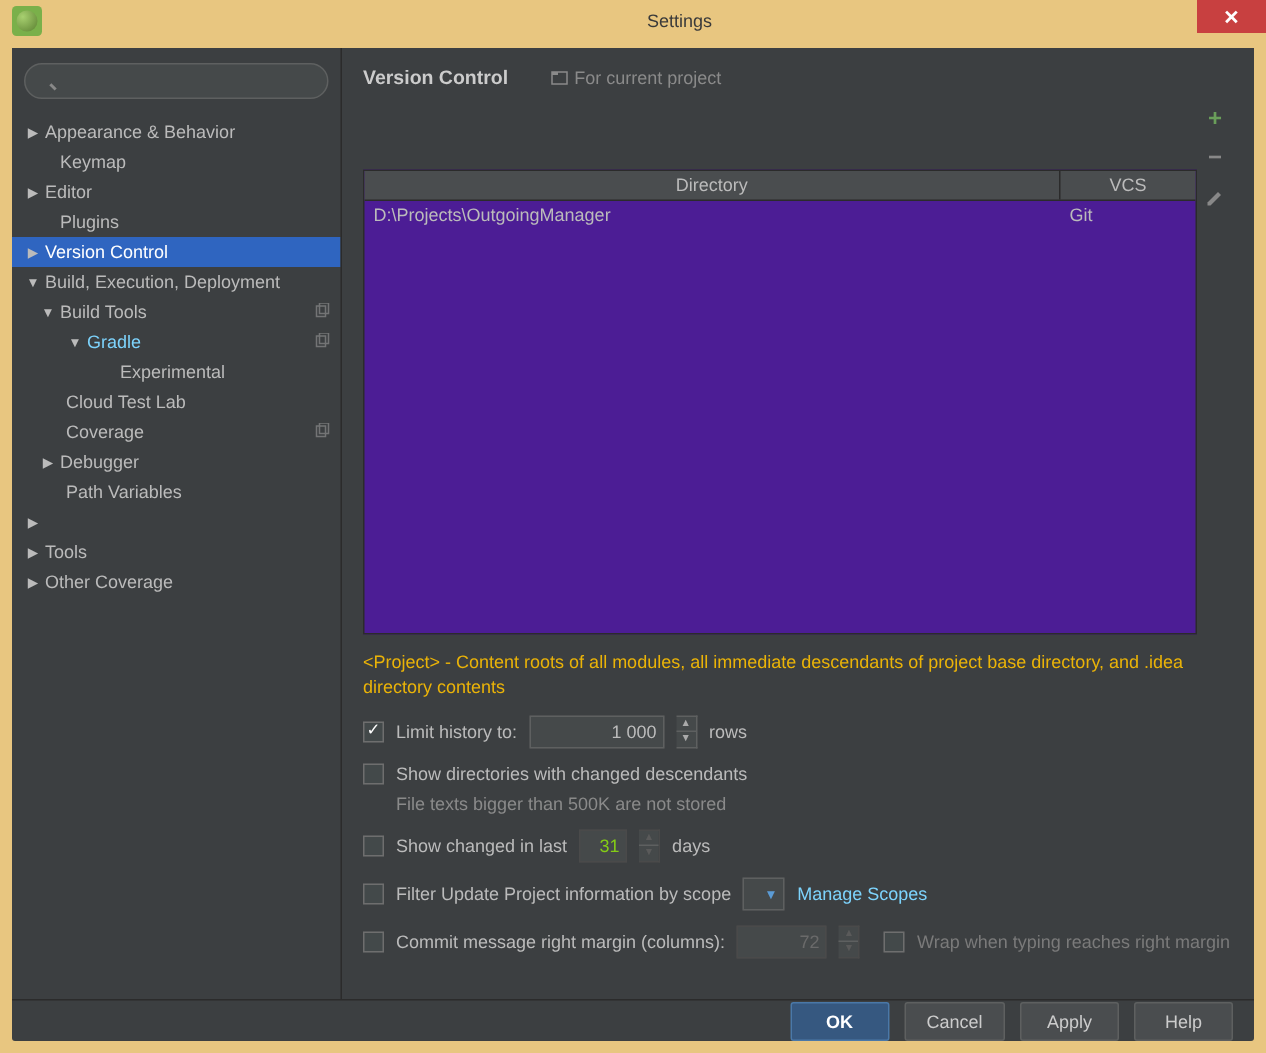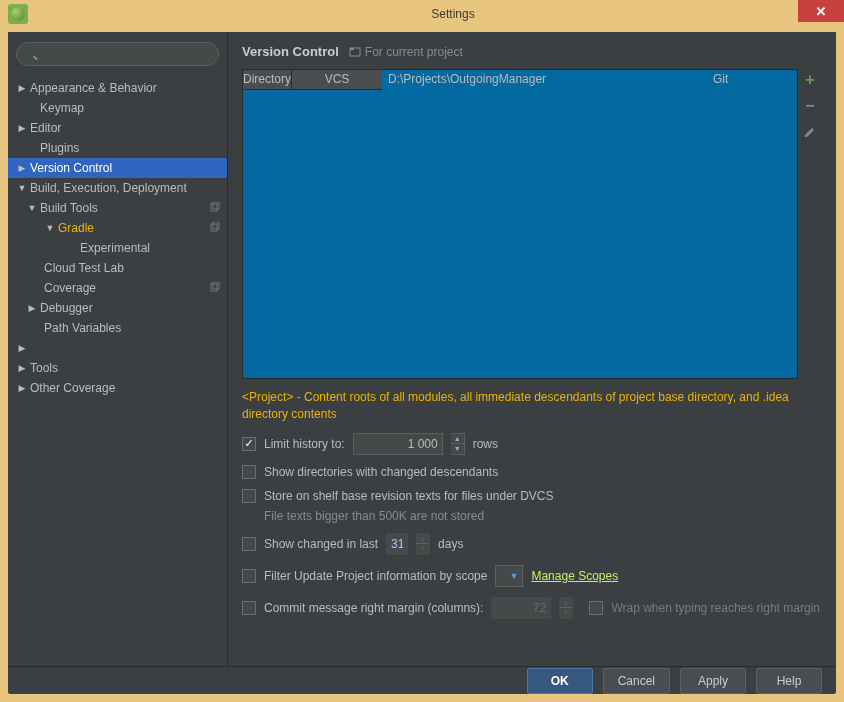--- a/index.html
+++ b/index.html
@@ -25,62 +25,62 @@
 .tree-item.bold .label { font-weight: normal; }
 .tree-item.sub1 { padding-left: 18px; }
 .tree-item.sub2 { padding-left: 36px; }
 .tree-item.sub4 { padding-left: 72px; }
 .arrow { width: 12px; display: inline-flex; justify-content: center; color: #bbb; font-size: 9px; margin-right: 2px; }
 .arrow.down::before { content: "▼"; }
 .arrow.right::before { content: "▶"; }
 .arrow.none { visibility: hidden; }
 .arrow.none::before { content: "▶"; }
 .label { flex: 1; }
-.label.link { color: #eab308; }
+.label.link { color: #7dd3fc; }
 .copy-icon { width: 12px; height: 12px; opacity: 0.5; }
 .copy-icon svg { width: 12px; height: 12px; fill: #aaa; }
 .main { flex: 1; display: flex; flex-direction: column; background: #3c3f41; }
 .main-header { padding: 12px 14px 10px 14px; display: flex; align-items: center; gap: 10px; }
 .main-header-title { color: #ccc; font-weight: bold; font-size: 13px; }
-.main-header-sub { color: #8a8a8a; display: flex; align-items: center; gap: 4px; }
+.main-header-sub { color: #8a8a8a; display: flex; align-items: center; gap: 4px; margin-left: 18px; }
 .proj-icon { width: 12px; height: 12px; }
 .proj-icon svg { width:12px; height:12px; fill:#8a8a8a; }
 .table-wrap { margin: 0 14px; display: flex; }
-.table { flex: 1; border: 1px solid #2b2b2b; background: #0369a1; height: 310px; display: flex; flex-direction: row; }
+.table { flex: 1; border: 1px solid #2b2b2b; background: #4c1d95; height: 310px; display: flex; flex-direction: column; margin-top: 44px; }
 .thead { display: flex; background: #4a4d4f; border-bottom: 1px solid #2b2b2b; height: 20px; }
 .th { color: #bbb; text-align: center; padding: 2px 0; border-right: 1px solid #2b2b2b; }
 .th:last-child { border-right: none; }
 .th-dir { flex: 1; }
 .th-vcs { width: 90px; }
 .tbody { flex: 1; }
 .trow { display: flex; height: 20px; color: #bbb; }
 .td-dir { flex: 1; padding: 2px 6px; }
 .td-vcs { width: 90px; padding: 2px 6px; }
 .side-tools { width: 24px; display: flex; flex-direction: column; align-items: center; padding-top: 2px; gap: 8px; }
 .tool-btn { width: 18px; height: 18px; display: flex; align-items: center; justify-content: center; cursor: pointer; color: #888; }
 .tool-btn.plus { color: #6a9e5a; font-size: 16px; font-weight: bold; }
 .tool-btn.minus { font-size: 16px; font-weight: bold; }
 .tool-btn.edit svg { width: 14px; height: 14px; fill: #888; }
 .hint { color: #eab308; padding: 10px 14px 6px 14px; line-height: 1.4; }
 .opts { padding: 4px 14px; display: flex; flex-direction: column; gap: 10px; }
 .opt-row { display: flex; align-items: center; gap: 8px; color: #bbb; }
 .chk { width: 14px; height: 14px; border: 1px solid #6e6e6e; background: #43494a; display: inline-flex; align-items: center; justify-content: center; cursor: pointer; flex-shrink: 0; }
 .chk.checked::after { content: "✓"; color: #fff; font-size: 11px; line-height: 1; }
 .num-input { height: 22px; background: #45494a; border: 1px solid #5e6060; color: #bbb; text-align: right; padding: 0 4px; width: 90px; }
-.num-input.disabled { color: #c4b5fd; border-color: #4a4a4a; width: 22px; }
+.num-input.disabled { color: #84cc16; border-color: #4a4a4a; width: 32px; }
 .num-input.disabled2 { color: #6a6a6a; border-color: #4a4a4a; width: 60px; }
 .spinner-btns { width: 14px; height: 22px; display: flex; flex-direction: column; border: 1px solid #5e6060; border-left: none; }
 .spinner-btns.disabled { border-color: #4a4a4a; }
 .spin { flex: 1; display: flex; align-items: center; justify-content: center; font-size: 7px; color: #aaa; background: #45494a; cursor: pointer; }
 .spin:first-child { border-bottom: 1px solid #5e6060; }
 .spinner-btns.disabled .spin { color: #5a5a5a; }
 .sub-hint { color: #8a8a8a; padding-left: 22px; margin-top: -4px; }
 .combo { height: 22px; width: 28px; background: #45494a; border: 1px solid #5e6060; display: flex; align-items: center; justify-content: flex-end; padding: 0 4px; }
 .combo-arrow { color: #5b9bd5; font-size: 9px; }
-.link-text { color: #bef264; cursor: pointer; text-decoration: underline; }
+.link-text { color: #7dd3fc; cursor: pointer; }
 .label-disabled { color: #7a7a7a; }
 .footer { height: 28px; border-top: 1px solid #2b2b2b; display: flex; align-items: center; justify-content: flex-end; padding: 0 14px; gap: 10px; }
 .btn { height: 26px; min-width: 66px; padding: 0 14px; background: #4a4d4f; border: 1px solid #5e6060; color: #ccc; cursor: pointer; border-radius: 2px; }
 .btn.primary { background: #365880; border-color: #4a78a8; color: #fff; font-weight: bold; }
 </style>
 </head>
 <body>
 
 <div class="window">
   <div class="titlebar">
@@ -213,24 +213,20 @@
             <div class="spinner-btns">
                 <div class="spin">▲</div>
                 <div class="spin">▼</div>
               </div>
             <span>rows</span>
           </div>
           <div class="opt-row">
             <span class="chk"></span>
             <span>Show directories with changed descendants</span>
           </div>
-          <div class="opt-row">
-            <span class="chk"></span>
-            <span>Store on shelf base revision texts for files under DVCS</span>
-          </div>
           <div class="opt-row sub-hint">File texts bigger than 500K are not stored</div>
           <div class="opt-row">
             <span class="chk"></span>
             <span>Show changed in last</span>
             <input class="num-input disabled" disabled="" value="31" style="">
             <div class="spinner-btns disabled">
                 <div class="spin">▲</div>
                 <div class="spin">▼</div>
               </div>
             <span>days</span>

